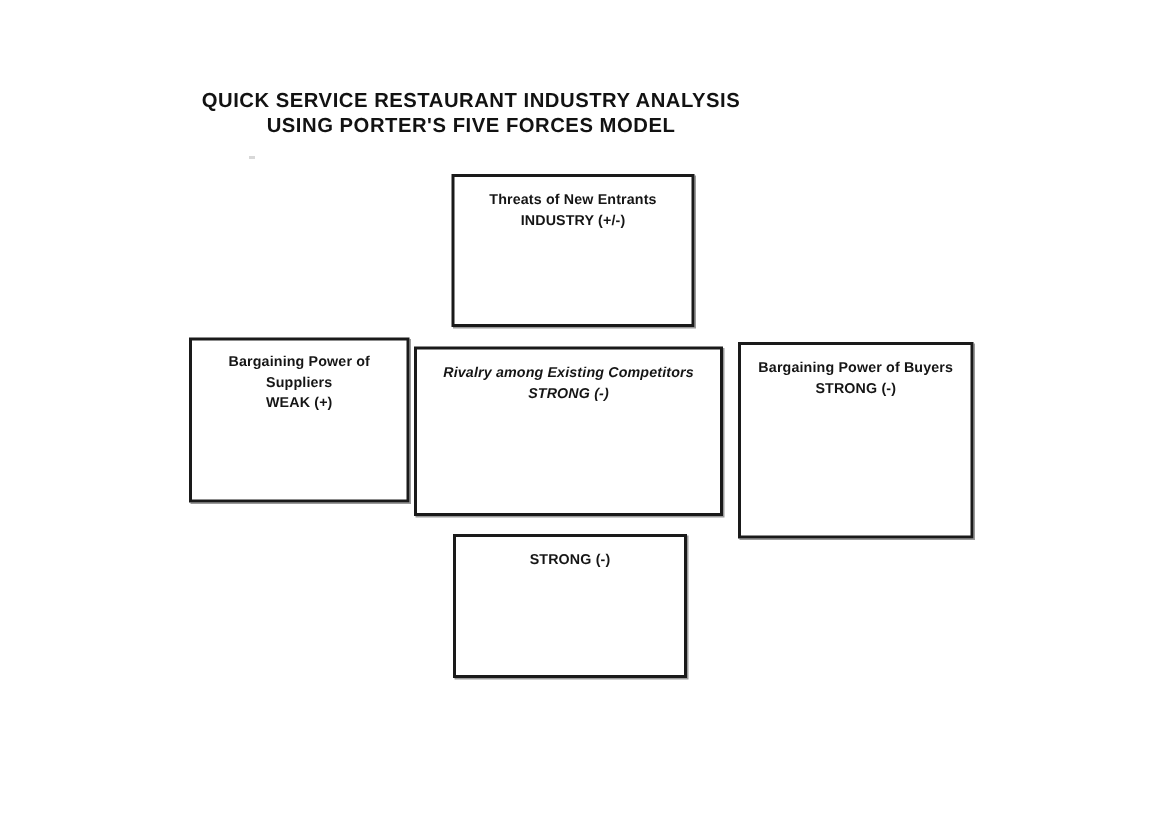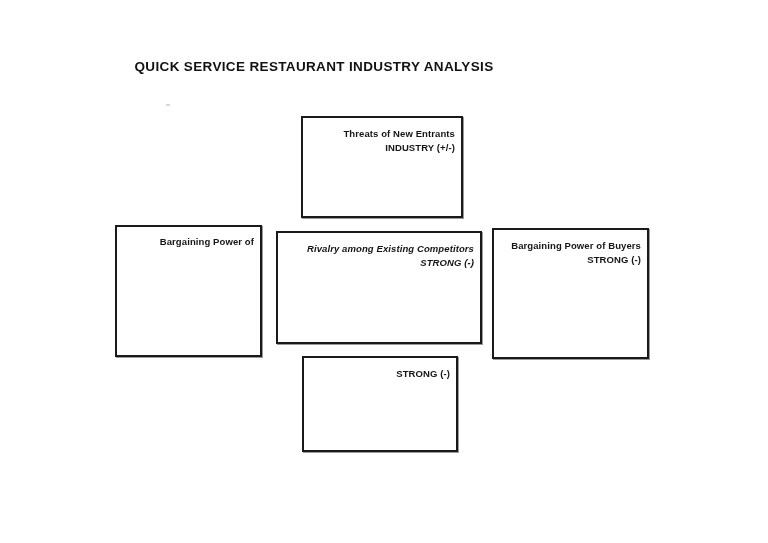--- a/index.html
+++ b/index.html
@@ -40,37 +40,37 @@
   .force-box {
     position: absolute;
     box-sizing: border-box;
     background: #ffffff;
     border: 2px solid #1a1a1a;
     box-shadow: 1px 1px 0 0 #9a9a9a;
     padding-top: 9px;
   }
   .force-box .box-text {
     display: block;
-    text-align: right;
+    text-align: center;
     font-family: "Liberation Sans", sans-serif;
     font-weight: bold;
     font-size: 9.5px;
     letter-spacing: 0.1px;
     color: #151515;
     line-height: 13.5px;
     padding: 0 6px;
     white-space: nowrap;
   }
 
   
   #box-new-entrants {
     left: 301px;  top: 116px;  width: 162px;  height: 102px;
   }
   #box-suppliers {
-    left: 115px;  top: 225px;  width: 147px;  height: 132px;
+    left: 126px;  top: 225px;  width: 147px;  height: 110px;
     padding-top: 8px;
   }
   #box-rivalry {
     left: 276px;  top: 231px;  width: 206px;  height: 113px; font-style: italic;
   }
   #box-buyers {
     left: 492px;  top: 228px;  width: 157px;  height: 131px;
   }
   #box-substitutes {
     left: 302px;  top: 356px;  width: 156px;  height: 96px;
@@ -86,31 +86,34 @@
     background: #d8d8d8;
   }
 </style>
 </head>
 <body>
 
 <div id="page">
 
   <div id="title-block">
     <span class="title-line">QUICK SERVICE RESTAURANT INDUSTRY ANALYSIS</span>
+    <span class="title-line">USING PORTER'S FIVE FORCES MODEL</span>
   </div>
 
   <div id="scan-speck"></div>
 
   <div class="force-box" id="box-new-entrants">
     <span class="box-text">Threats of New Entrants</span>
     <span class="box-text">INDUSTRY (+/-)</span>
   </div>
 
   <div class="force-box" id="box-suppliers">
     <span class="box-text">Bargaining Power of</span>
+    <span class="box-text">Suppliers</span>
+    <span class="box-text">WEAK (+)</span>
   </div>
 
   <div class="force-box" id="box-rivalry">
     <span class="box-text">Rivalry among Existing Competitors</span>
     <span class="box-text">STRONG (-)</span>
   </div>
 
   <div class="force-box" id="box-buyers">
     <span class="box-text">Bargaining Power of Buyers</span>
     <span class="box-text">STRONG (-)</span>

